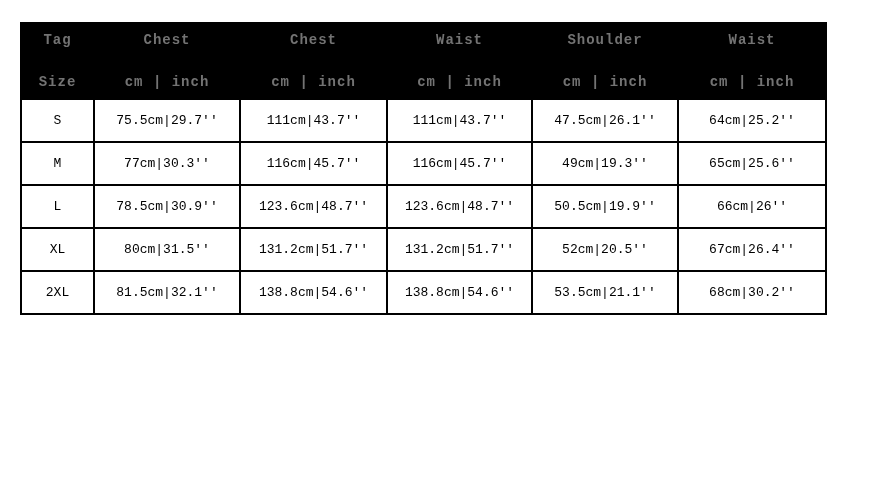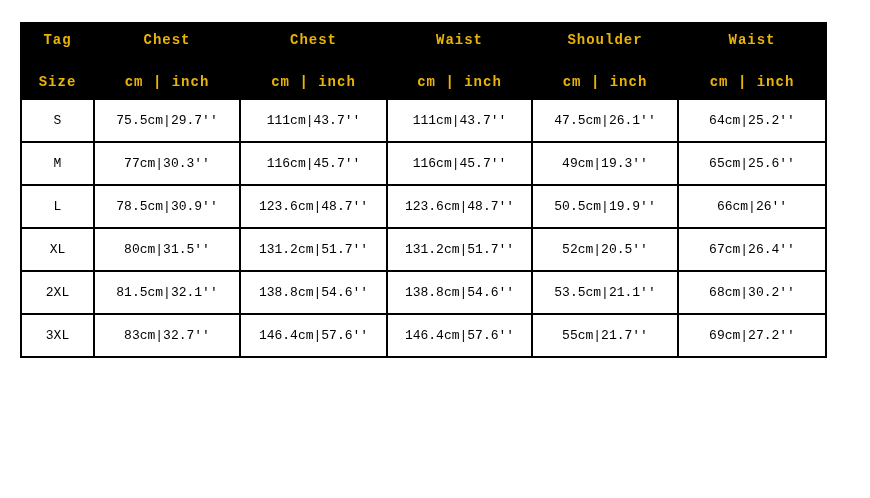--- a/index.html
+++ b/index.html
@@ -22,21 +22,21 @@
     border-collapse: collapse;
     table-layout: fixed;
   }
   .size-table th,
   .size-table td {
     border: 2px solid #000000;
     padding: 0;
   }
   .size-table thead th {
     background: #000000;
-    color: #eab308;
+    color: #737373;
     height: 74px;
     vertical-align: middle;
     font-weight: bold;
     font-size: 14px;
   }
   .head-cell-inner {
     display: flex;
     flex-direction: column;
     justify-content: space-between;
     height: 56px;
@@ -147,23 +147,15 @@
           <td>67cm|26.4''</td>
         </tr>
         <tr>
           <td>2XL</td>
           <td>81.5cm|32.1''</td>
           <td>138.8cm|54.6''</td>
           <td>138.8cm|54.6''</td>
           <td>53.5cm|21.1''</td>
           <td>68cm|30.2''</td>
         </tr>
-        <tr>
-          <td>3XL</td>
-          <td>83cm|32.7''</td>
-          <td>146.4cm|57.6''</td>
-          <td>146.4cm|57.6''</td>
-          <td>55cm|21.7''</td>
-          <td>69cm|27.2''</td>
-        </tr>
       </tbody>
   </table>
 </div>
 
 </body></html>

